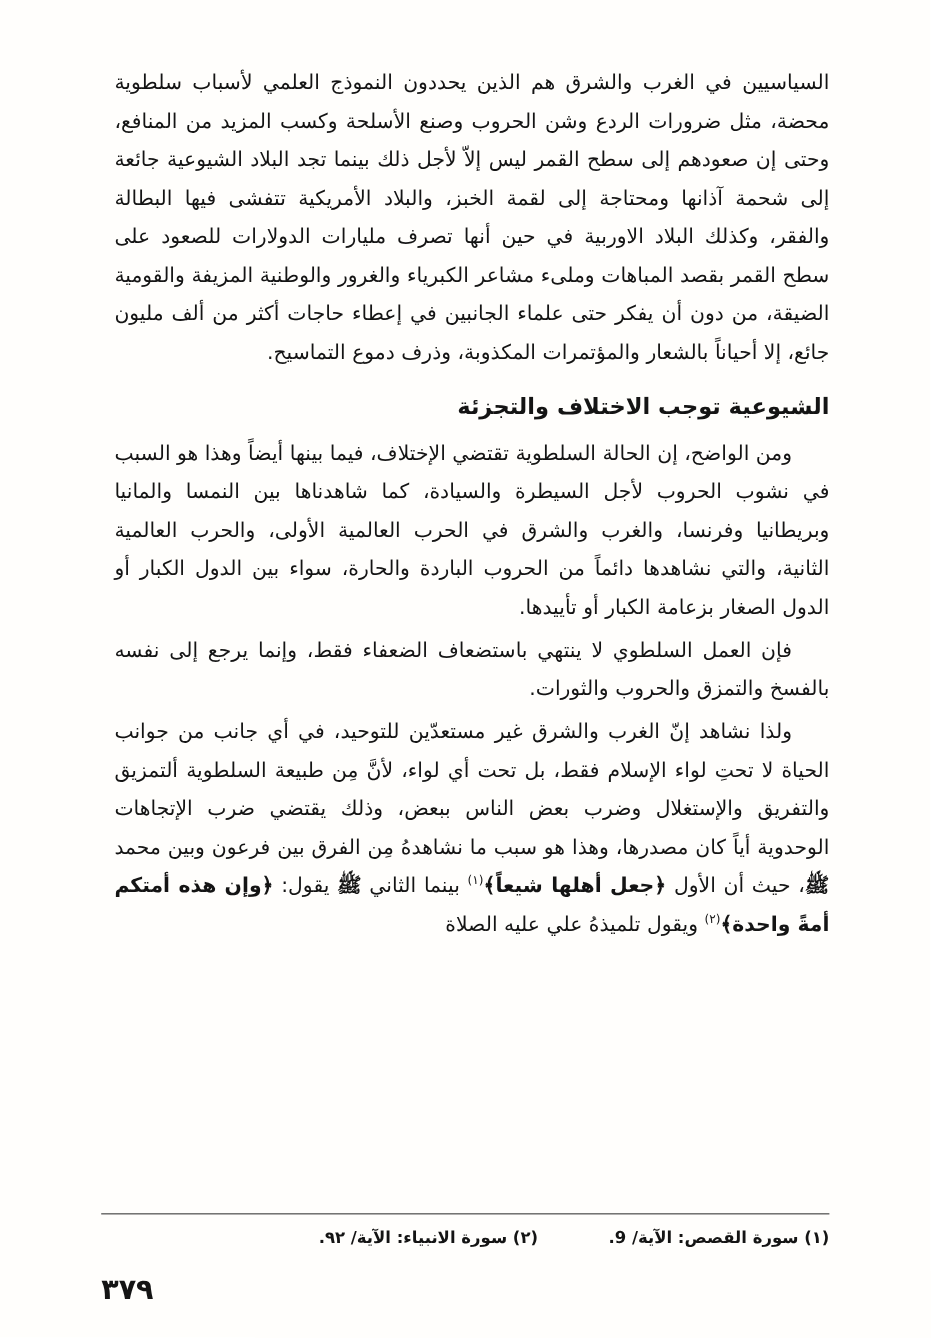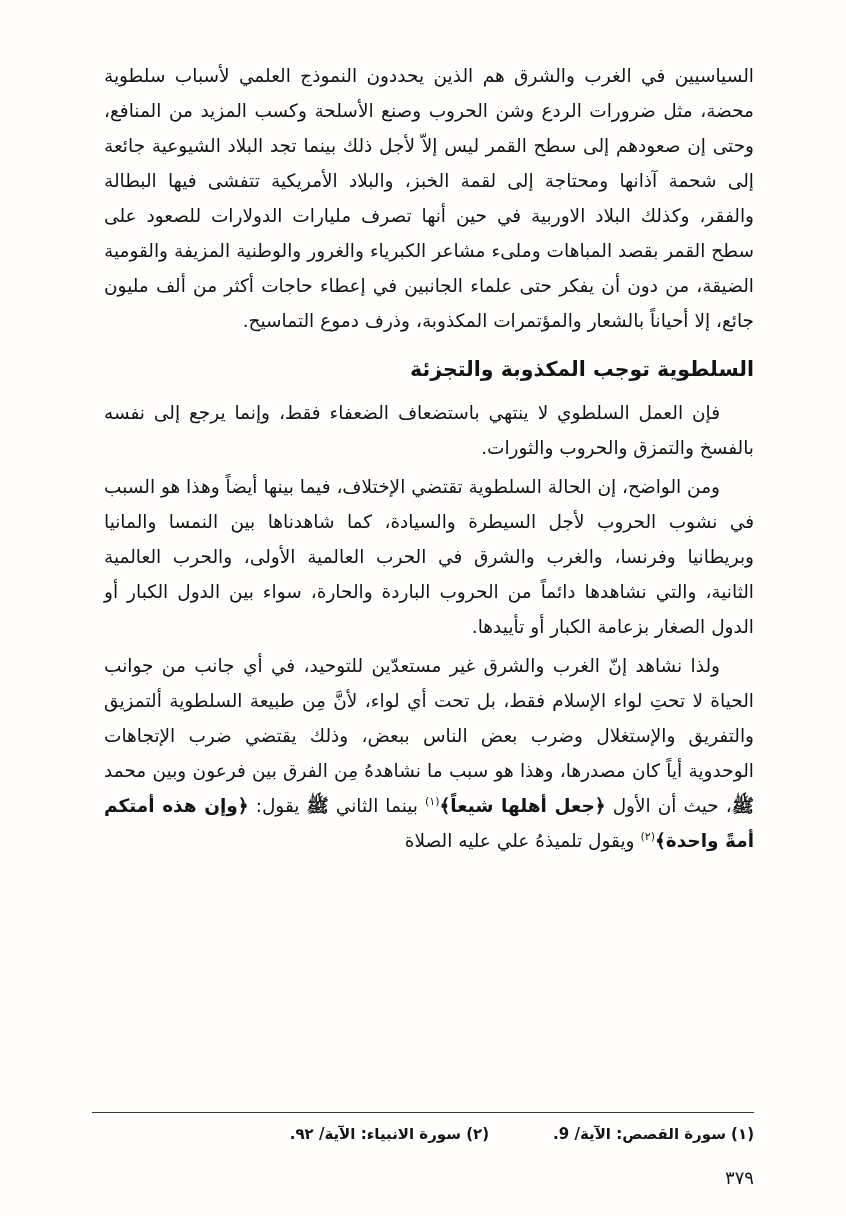--- a/index.html
+++ b/index.html
@@ -50,36 +50,36 @@
   }
   .fn-row {
     display: flex;
     direction: rtl;
     gap: 64px;
     font-size: 15px;
     font-weight: bold;
   }
   .footnote { white-space: nowrap; text-align: center; }
   .page-number {
-    text-align: right;
-    font-size: 18px;
-    font-weight: normal;
+    text-align: left;
+    font-size: 26px;
+    font-weight: bold;
     margin-top: 24px;
     letter-spacing: 1px;
   }
 </style>
 </head>
 <body>
 
 <div class="page">
   <main class="text-body" id="text-area">
       <p class="no-indent"><span>السياسيين في الغرب والشرق هم الذين يحددون النموذج العلمي لأسباب سلطوية محضة، مثل ضرورات الردع وشن الحروب وصنع الأسلحة وكسب المزيد من المنافع، وحتى إن صعودهم إلى سطح القمر ليس إلاّ لأجل ذلك بينما تجد البلاد الشيوعية جائعة إلى شحمة آذانها ومحتاجة إلى لقمة الخبز، والبلاد الأمريكية تتفشى فيها البطالة والفقر، وكذلك البلاد الاوربية في حين أنها تصرف مليارات الدولارات للصعود على سطح القمر بقصد المباهات وملىء مشاعر الكبرياء والغرور والوطنية المزيفة والقومية الضيقة، من دون أن يفكر حتى علماء الجانبين في إعطاء حاجات أكثر من ألف مليون جائع، إلا أحياناً بالشعار والمؤتمرات المكذوبة، وذرف دموع التماسيح.</span></p>
-      <h2><span>السلطوية توجب المكذوبة والتجزئة</span></h2>
+      <h2><span>الشيوعية توجب الاختلاف والتجزئة</span></h2>
+      <p><span>ومن الواضح، إن الحالة السلطوية تقتضي الإختلاف، فيما بينها أيضاً وهذا هو السبب في نشوب الحروب لأجل السيطرة والسيادة، كما شاهدناها بين النمسا والمانيا وبريطانيا وفرنسا، والغرب والشرق في الحرب العالمية الأولى، والحرب العالمية الثانية، والتي نشاهدها دائماً من الحروب الباردة والحارة، سواء بين الدول الكبار أو الدول الصغار بزعامة الكبار أو تأييدها.</span></p>
       <p><span>فإن العمل السلطوي لا ينتهي باستضعاف الضعفاء فقط، وإنما يرجع إلى نفسه بالفسخ والتمزق والحروب والثورات.</span></p>
-      <p><span>ومن الواضح، إن الحالة السلطوية تقتضي الإختلاف، فيما بينها أيضاً وهذا هو السبب في نشوب الحروب لأجل السيطرة والسيادة، كما شاهدناها بين النمسا والمانيا وبريطانيا وفرنسا، والغرب والشرق في الحرب العالمية الأولى، والحرب العالمية الثانية، والتي نشاهدها دائماً من الحروب الباردة والحارة، سواء بين الدول الكبار أو الدول الصغار بزعامة الكبار أو تأييدها.</span></p>
       <p><span>ولذا نشاهد إنّ الغرب والشرق غير مستعدّين للتوحيد، في أي جانب من جوانب الحياة لا تحتِ لواء الإسلام فقط، بل تحت أي لواء، لأنَّ مِن طبيعة السلطوية ألتمزيق والتفريق والإستغلال وضرب بعض الناس ببعض، وذلك يقتضي ضرب الإتجاهات الوحدوية أياً كان مصدرها، وهذا هو سبب ما نشاهدهُ مِن الفرق بين فرعون وبين محمد </span><span class="bold">ﷺ</span><span>، حيث أن الأول </span><span class="bold">﴿جعل أهلها شيعاً﴾</span><sup>(١)</sup><span> بينما الثاني </span><span class="bold">ﷺ</span><span> يقول: </span><span class="bold">﴿وإن هذه أمتكم أمةً واحدة﴾</span><sup>(٢)</sup><span> ويقول تلميذهُ علي عليه الصلاة</span></p>
     </main>
 
   <footer class="footnote-area">
     <div class="fn-row" id="fn-row">
         <div class="footnote">(١) سورة القصص: الآية/ 9.</div>
         <div class="footnote">(٢) سورة الانبياء: الآية/ ٩٢.</div>
       </div>
   </footer>
 

